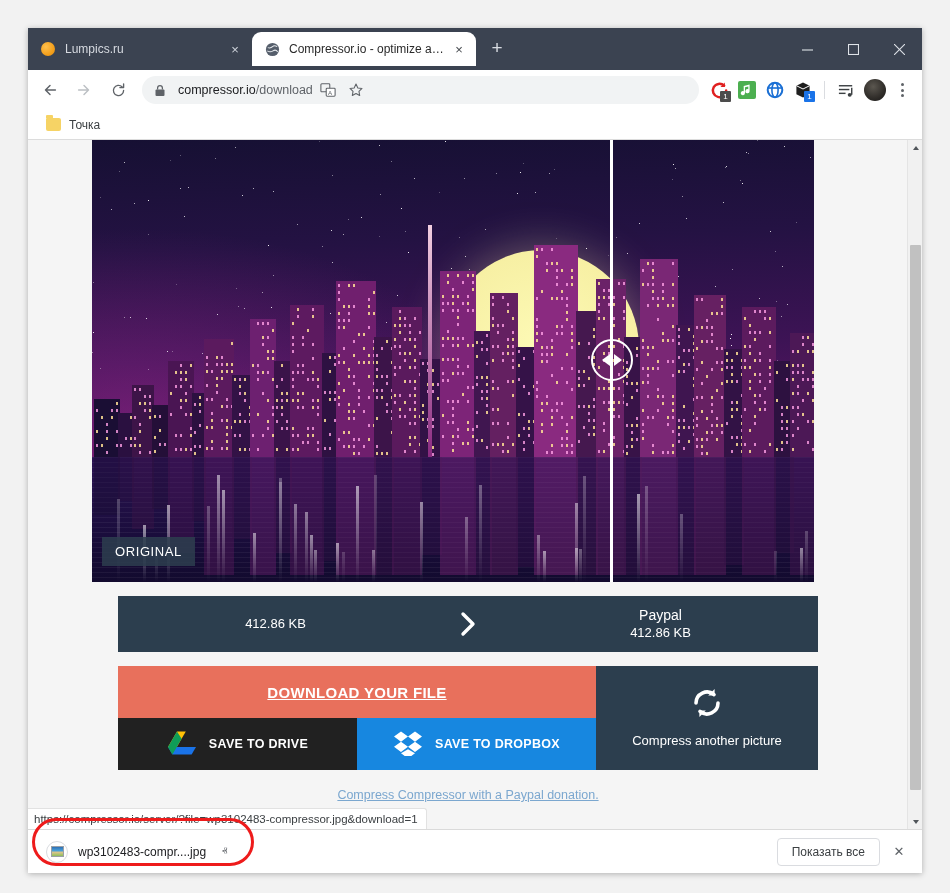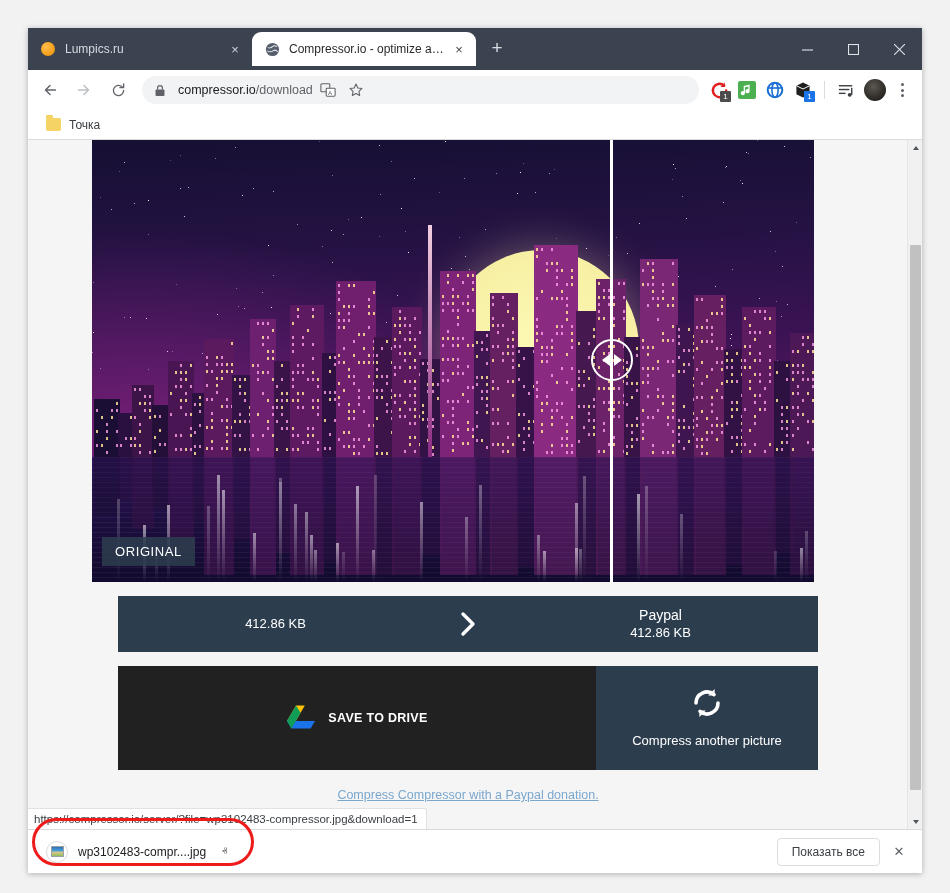--- a/index.html
+++ b/index.html
@@ -1844,30 +1844,39 @@
             </svg>
         </div>
         <div class="stat">
           <div class="t">Paypal</div>
           <div class="v">412.86 KB</div>
         </div>
       </div>
 
       <div class="actions">
         <div class="act-left">
+          <div class="dl">DOWNLOAD YOUR FILE</div>
           <div class="saverow">
             <div class="save drive">
               <span>
                 <svg width="30" height="26" viewBox="0 0 30 26">
                   <path d="M10 1.5L1 17h8.8l9-15.5z" fill="#ffc107"></path>
                   <path d="M1 17l4.4 7.5h19.2L29 17z" fill="#1a73e8"></path>
                   <path d="M10 1.5L1 17l4.4 7.5L14.6 8.8z" fill="#0f9d58"></path>
                 </svg>
               </span>
               <span>SAVE TO DRIVE</span>
+            </div>
+            <div class="save dropbox">
+              <span>
+                <svg width="30" height="26" viewBox="0 0 30 26">
+                  <path d="M8 1.5L1 6.6l7 5.1 7-5.1zM22 1.5l-7 5.1 7 5.1 7-5.1zM1 16.8l7 5.1 7-5.1-7-5.1zM29 16.8l-7-5.1-7 5.1 7 5.1zM8 23.3l7 5.1 7-5.1-7-4.1z" fill="#fff"></path>
+                </svg>
+              </span>
+              <span>SAVE TO DROPBOX</span>
             </div>
           </div>
         </div>
         <div class="act-right">
           <span>
             <svg width="32" height="30" viewBox="0 0 32 30">
               <path d="M5 15a11 11 0 0 1 18-8.4" stroke="#fff" stroke-width="3.6" fill="none" stroke-linecap="round"></path>
               <path d="M27 15a11 11 0 0 1-18 8.4" stroke="#fff" stroke-width="3.6" fill="none" stroke-linecap="round"></path>
               <path d="M23.6 1v6.4h-6.4z" fill="#fff"></path>
               <path d="M8.4 29v-6.4h6.4z" fill="#fff"></path>

